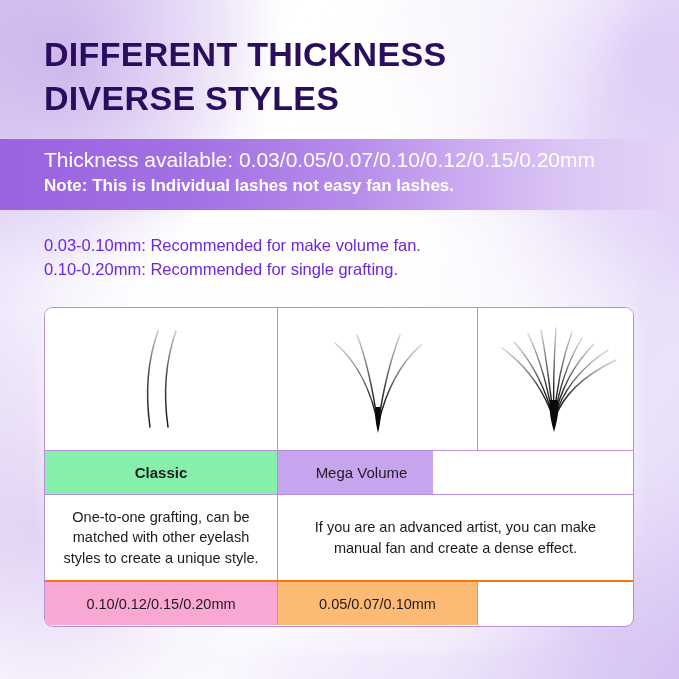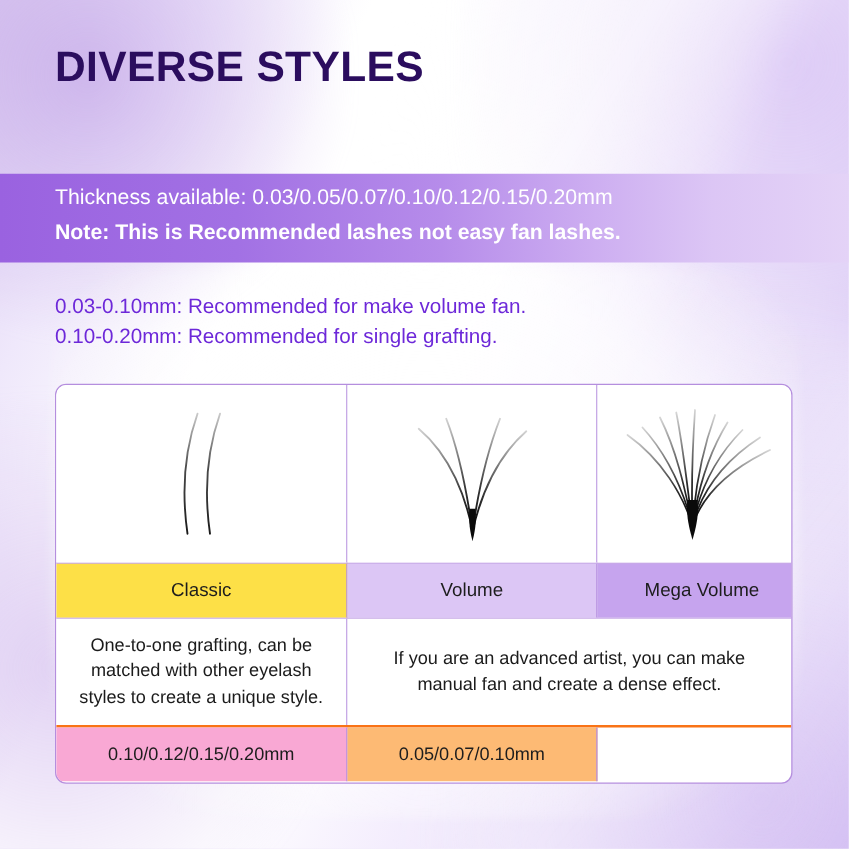--- a/index.html
+++ b/index.html
@@ -108,21 +108,21 @@
         #e4d3f7 100%);
   }
   #banner .bline {
     position: absolute;
     left: 44px;
     color: #ffffff;
     white-space: nowrap;
   }
   #banner-thickness {
     top: 9px;
-    font-size: 17px;
+    font-size: 21px;
   }
   #banner-note {
     top: 37px;
     font-size: 17px;
     font-weight: bold;
   }
 
   
   #recommend {
     position: absolute;
@@ -155,21 +155,21 @@
 
   #row-images { height: 142px; }
   #row-images .tcell { background: #ffffff; }
   #row-images .col-1, #row-images .col-2 { border-right: 1px solid #b58ede; }
 
   #row-labels { height: 45px; border-top: 1px solid #b58ede; border-bottom: 1px solid #b58ede; }
   #row-labels .tcell {
     font-size: 15px;
     color: #1d1d1d;
   }
-  #row-labels .col-1 { background: #fde047; border-right: 1px solid #b58ede; }
+  #row-labels .col-1 { background: #86efac; border-right: 1px solid #b58ede; font-weight: bold; }
   #row-labels .col-2 { background: #dcc6f5; border-right: 1px solid #b58ede; }
   #row-labels .col-3 { background: #c6a4ee; padding-left: 12px; }
 
   #row-desc { height: 87px; border-bottom: 2px solid #f97316; }
   #row-desc .tcell {
     background: #ffffff;
     font-size: 14.5px;
     color: #1b1b1b;
     line-height: 1.42;
     text-align: center;
@@ -194,26 +194,27 @@
 <div id="bg-base"></div>
 <div id="bg-glow-tl"></div>
 <div id="bg-glow-ml"></div>
 <div id="bg-glow-tr"></div>
 <div id="bg-glow-br"></div>
 <div id="bg-streak-a"></div>
 <div id="bg-streak-b"></div>
 <div id="bg-sheet-white"></div>
 
 <div id="heading">
+  <span class="hl">DIFFERENT THICKNESS</span>
   <span class="hl">DIVERSE STYLES</span>
 </div>
 
 <div id="banner">
   <div class="bline" id="banner-thickness">Thickness available: 0.03/0.05/0.07/0.10/0.12/0.15/0.20mm</div>
-  <div class="bline" id="banner-note">Note: This is Recommended lashes not easy fan lashes.</div>
+  <div class="bline" id="banner-note">Note: This is Individual lashes not easy fan lashes.</div>
 </div>
 
 <div id="recommend">
   <span class="rl">0.03-0.10mm: Recommended for make volume fan.</span>
   <span class="rl">0.10-0.20mm: Recommended for single grafting.</span>
 </div>
 
 <div id="style-table">
 
   <div class="trow" id="row-images">
@@ -274,21 +275,20 @@
           <path d="M68,100 C75,80 92,58 130,40" stroke-width="1.4"></path>
         </g>
         <path d="M68,112 C64,98 63,90 64,80 L72,80 C73,90 72,98 68,112 Z" fill="#0a0a0a"></path>
       </svg>
     </div>
 
   </div>
 
   <div class="trow" id="row-labels">
     <div class="tcell col-1">Classic</div>
-    <div class="tcell col-2">Volume</div>
     <div class="tcell col-3">Mega Volume</div>
   </div>
 
   <div class="trow" id="row-desc">
     <div class="tcell col-1">One-to-one grafting, can be matched with other eyelash styles to create a unique style.</div>
     <div class="tcell col-23">If you are an advanced artist, you can make manual fan and create a dense effect.</div>
   </div>
 
   <div class="trow" id="row-thickness">
     <div class="tcell col-1">0.10/0.12/0.15/0.20mm</div>

